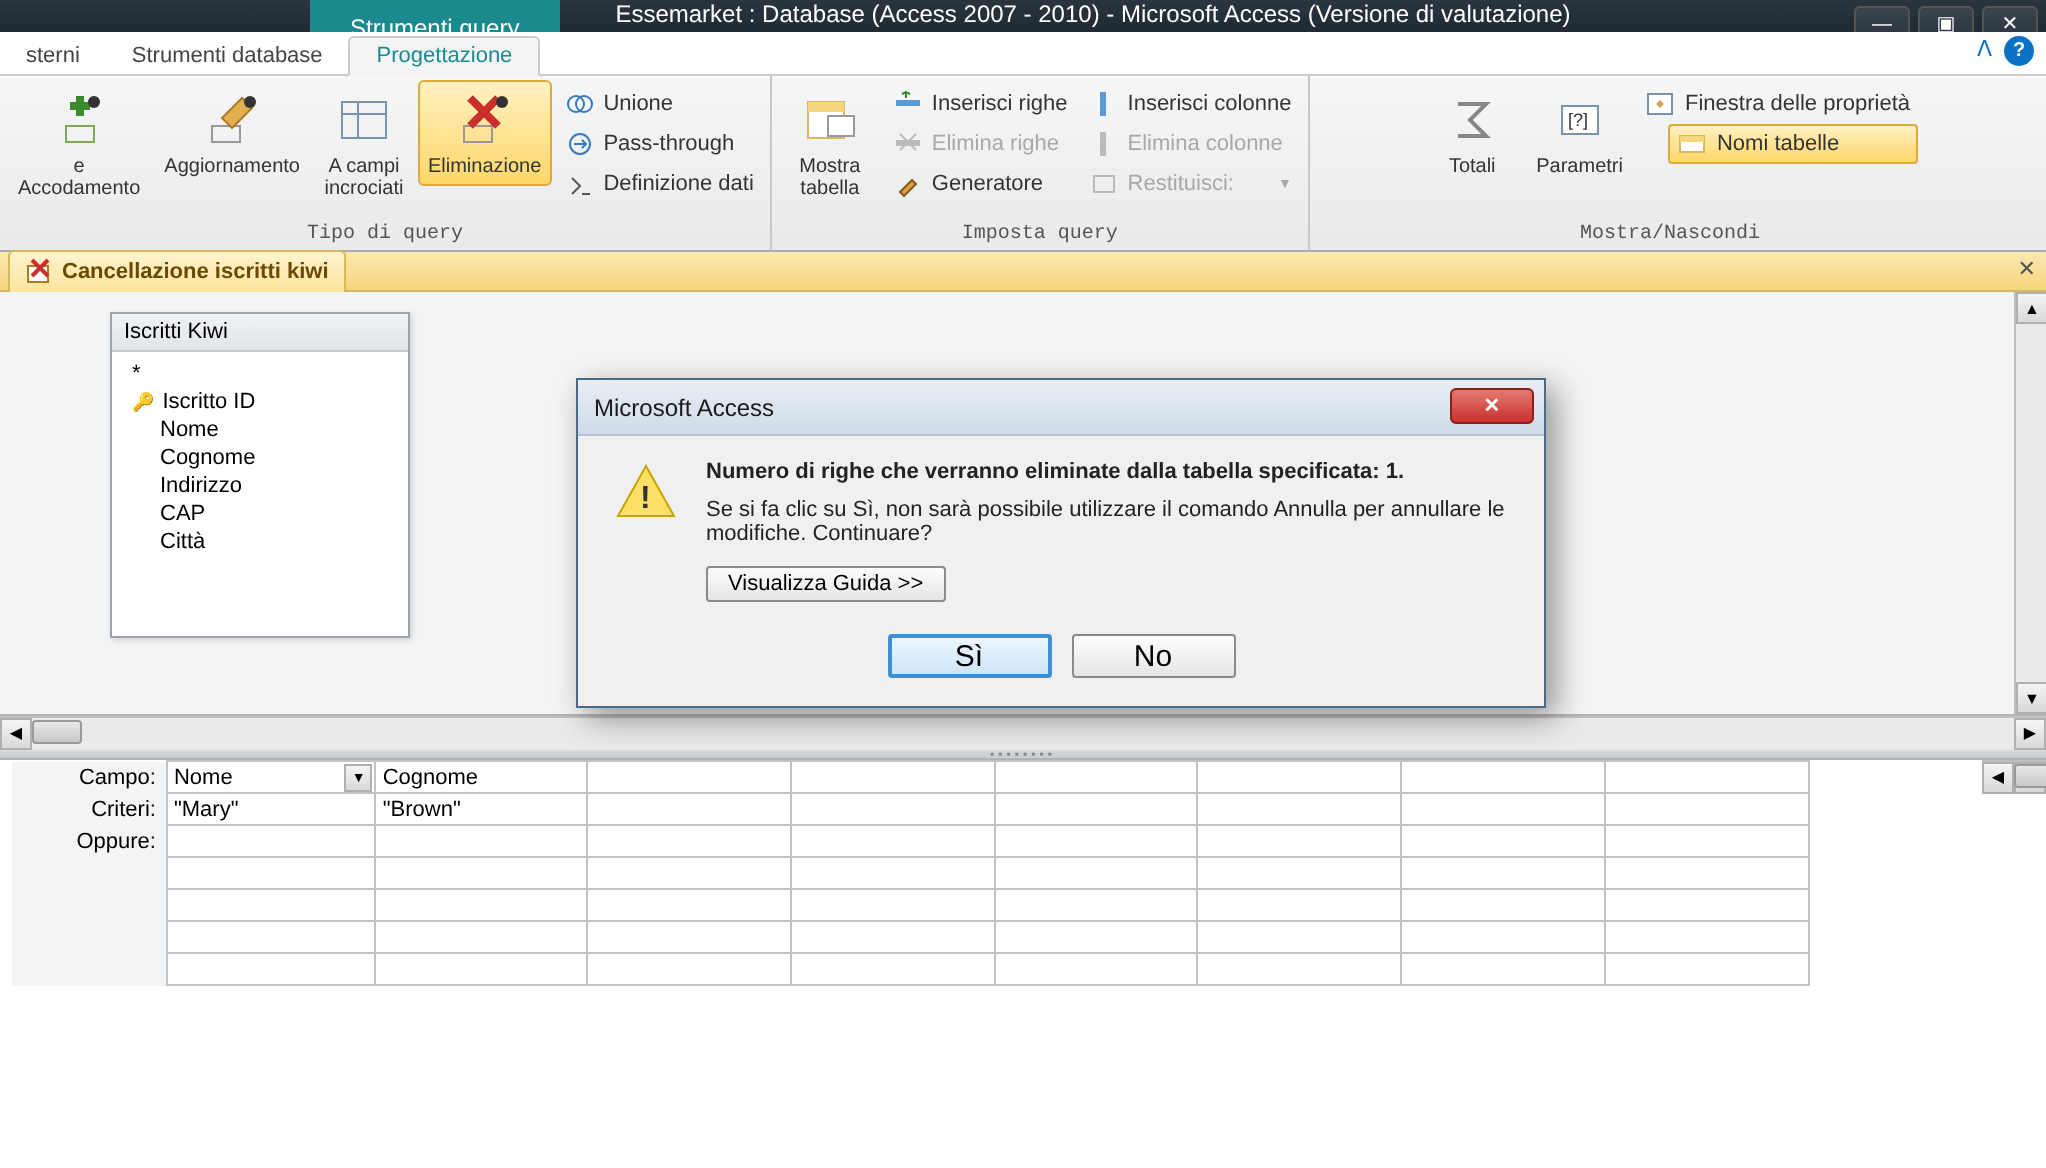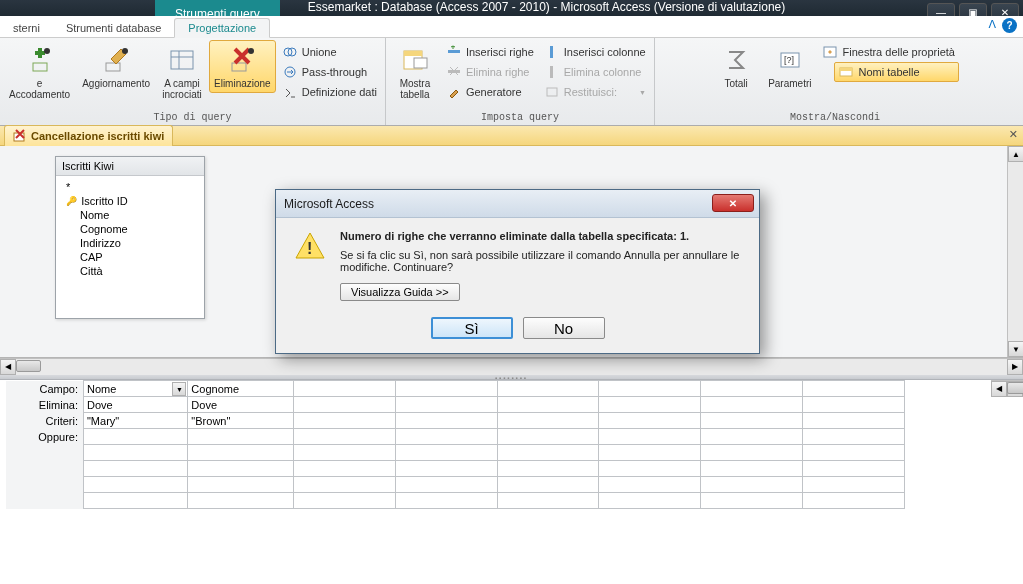--- a/index.html
+++ b/index.html
@@ -61,21 +61,21 @@
 .grid-wrap { height: 180px; display: flex; flex-direction: row; }
 .grid-scroll { flex: 1; overflow: hidden; position: relative; }
 .grid-table { border-collapse: collapse; margin-left: 6px; }
 .grid-table td { border: 1px solid #c0c3c7; height: 16px; font-size: 11px; padding: 0 3px; background: #fff; vertical-align: middle; }
 .grid-table td.row-hdr { width: 80px; text-align: right; padding-right: 5px; background: #f3f4f5; border: none; border-right: 1px solid #c0c3c7; }
 .grid-table td.col { width: 110px; }
 .grid-table td.col.first { position: relative; }
 .dropdown-arrow { position: absolute; right: 1px; top: 1px; width: 14px; height: 14px; background: linear-gradient(#f5f5f5,#d8d8d8); border: 1px solid #b0b0b0; font-size: 7px; display: flex; align-items: center; justify-content: center; cursor: pointer; }
 
 
-.modal { position: absolute; left: 275px; top: 189px; width: 485px; background: #f0f0f0; border: 1px solid #4c6a85; box-shadow: 5px 5px 15px rgba(0,0,0,0.4); }
+.modal { position: absolute; left: 288px; top: 189px; width: 485px; background: #f0f0f0; border: 1px solid #4c6a85; box-shadow: 5px 5px 15px rgba(0,0,0,0.4); }
 .modal-title { height: 28px; background: linear-gradient(#e8eef5,#cfdbe8); display: flex; align-items: center; padding: 0 8px; position: relative; border-bottom: 1px solid #b3c2d2; font-size: 12px; color: #1a1a1a; }
 .modal-close { position: absolute; right: 5px; top: 4px; width: 42px; height: 18px; background: linear-gradient(#e57a73,#c9302c); border: 1px solid #8b1f1b; border-radius: 3px; color: #fff; display: flex; align-items: center; justify-content: center; font-size: 10px; font-weight: bold; cursor: pointer; }
 .modal-body { padding: 12px 18px 10px 18px; display: flex; gap: 14px; }
 .warn-ico { width: 32px; height: 32px; flex-shrink: 0; }
 .modal-msg { font-size: 11px; color: #222; }
 .modal-msg .bold { font-weight: bold; margin-bottom: 7px; display: block; }
 .modal-guide { padding: 0 18px 8px 64px; }
 .guide-btn { background: linear-gradient(#fdfdfd,#e5e5e5); border: 1px solid #8a8a8a; padding: 2px 10px; font-size: 11px; cursor: pointer; border-radius: 2px; }
 .modal-actions { display: flex; justify-content: center; gap: 10px; padding: 8px 0 14px 0; }
 .dlg-btn { width: 82px; height: 22px; background: linear-gradient(#fdfdfd,#e5e5e5); border: 1px solid #8a8a8a; font-size: 15px; cursor: pointer; border-radius: 2px; }
@@ -349,31 +349,20 @@
         <td class="col first"><span>Nome</span><span class="dropdown-arrow">▼</span></td>
         <td class="col">Cognome</td>
         <td class="col"></td>
             <td class="col"></td>
             <td class="col"></td>
             <td class="col"></td>
             <td class="col"></td>
             <td class="col"></td>
       </tr>
       <tr>
-        <td class="row-hdr">Elimina:</td>
-        <td class="col">Dove</td>
-        <td class="col">Dove</td>
-        <td class="col"></td>
-            <td class="col"></td>
-            <td class="col"></td>
-            <td class="col"></td>
-            <td class="col"></td>
-            <td class="col"></td>
-      </tr>
-      <tr>
         <td class="row-hdr">Criteri:</td>
         <td class="col">"Mary"</td>
         <td class="col">"Brown"</td>
         <td class="col"></td>
             <td class="col"></td>
             <td class="col"></td>
             <td class="col"></td>
             <td class="col"></td>
             <td class="col"></td>
       </tr>

